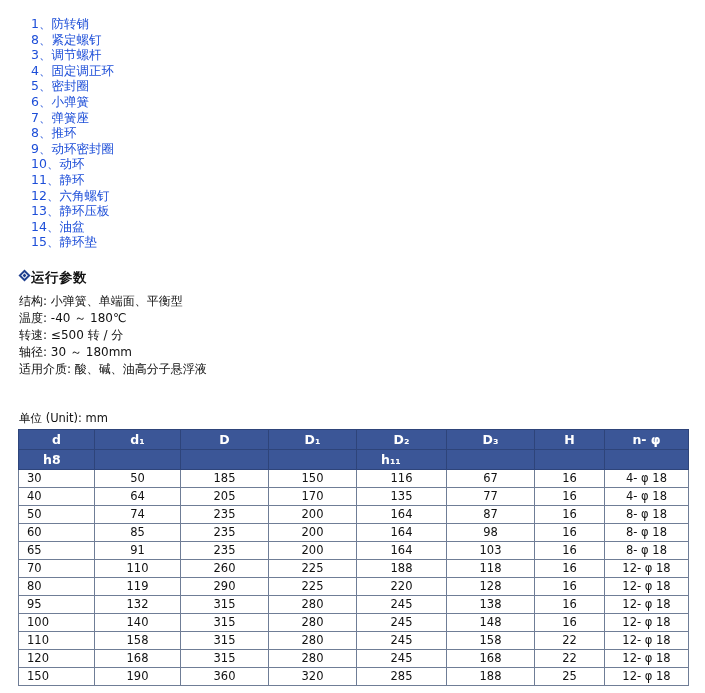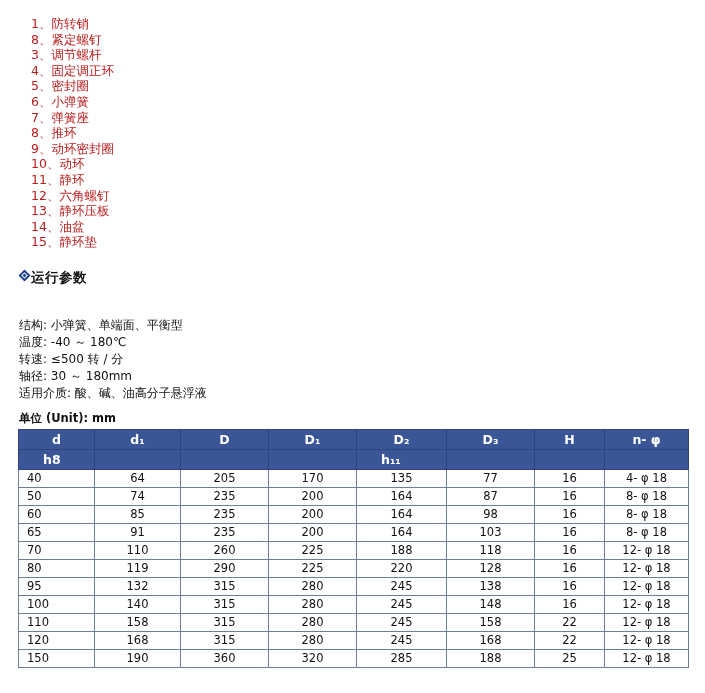--- a/index.html
+++ b/index.html
@@ -24,21 +24,21 @@
   
   .parts-list {
     position: absolute;
     left: 31px;
     top: 16px;
     width: 260px;
   }
   .parts-list .part {
     font-size: 12.5px;
     line-height: 15.6px;
-    color: #b91c1c;
+    color: #1d4ed8;
     white-space: nowrap;
   }
 
   
   .section-head {
     position: absolute;
     left: 18px;
     top: 269px;
     display: flex;
   }
@@ -53,36 +53,34 @@
     font-weight: bold;
     color: #111;
     letter-spacing: 0.5px;
   }
 
   .params {
     position: absolute;
     left: 19px;
     top: 293px;
     width: 400px;
-    margin-top: 24px;
   }
   .params .row {
     font-size: 12px;
     line-height: 17px;
     color: #111;
     white-space: nowrap;
   }
 
   .unit-note {
     position: absolute;
     left: 19px;
     top: 411px;
     font-size: 11.5px;
     color: #111;
-    font-weight: bold;
   }
 
   
   .table-wrap {
     position: absolute;
     left: 18px;
     top: 429px;
     width: 670px;
   }
   table.spec {
@@ -204,20 +202,30 @@
           <th></th>
           <th></th>
           <th>h₁₁</th>
           <th></th>
           <th></th>
           <th></th>
         </tr>
       </thead>
       <tbody>
         <tr>
+          <td class="first">30</td>
+          <td>50</td>
+          <td>185</td>
+          <td>150</td>
+          <td>116</td>
+          <td>67</td>
+          <td>16</td>
+          <td>4- φ 18</td>
+        </tr>
+        <tr>
           <td class="first">40</td>
           <td>64</td>
           <td>205</td>
           <td>170</td>
           <td>135</td>
           <td>77</td>
           <td>16</td>
           <td>4- φ 18</td>
         </tr>
         <tr>

